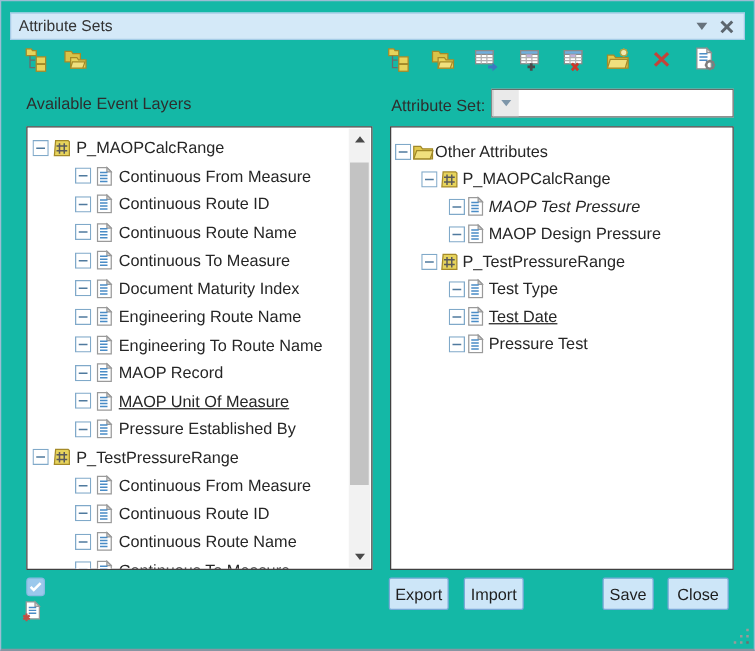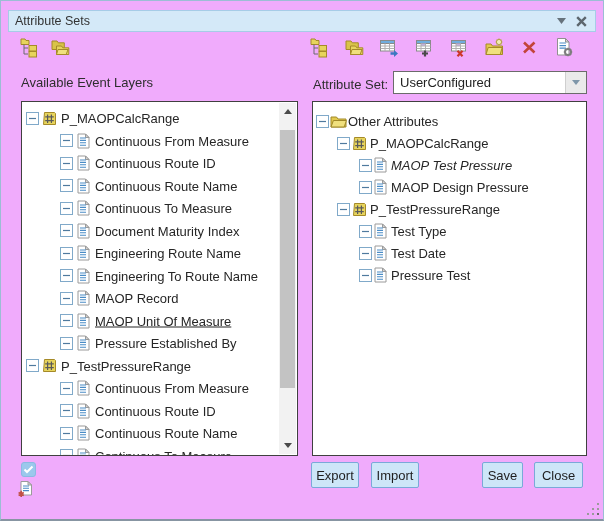--- a/index.html
+++ b/index.html
@@ -1,18 +1,18 @@
 <!DOCTYPE html>
 <html><head>
 <meta charset="utf-8">
 <style>
   * { margin:0; padding:0; box-sizing:border-box; }
   html,body { width:604px; height:521px; font-family:"Liberation Sans", sans-serif; background:#fff; }
   .window {
-    position:relative; width:604px; height:521px; background:#f0abfc;
+    position:relative; width:604px; height:521px; background:#14b8a6;
     border:1px solid #9cbdd4; border-bottom:2px solid #8795a2; overflow:hidden;
   }
   .titlebar {
     position:absolute; left:7px; top:9px; right:7px; height:22px;
     background:#d4e9f8; border:1px solid #a6cce7; display:flex; align-items:center;
   }
   .titlebar-title { font-size:12.5px; color:#333; padding-left:6px; }
   .titlebar-controls { margin-left:auto; display:flex; align-items:center; gap:10px; padding-right:8px; }
   .tb-collapse { width:9px; height:6px; }
   .tb-close { width:11px; height:11px; }
@@ -142,21 +142,20 @@
           <path d="M5.5 6 h6.5 M5.5 8.6 h6.5 M5.5 11.2 h6.5" stroke="#4a8cc6" stroke-width="1.2"></path>
           <circle cx="14" cy="15" r="3" fill="none" stroke="#7e7e7e" stroke-width="2"></circle>
           <path d="M14 10.8 v1.4 M14 17.8 v1.4 M9.8 15 h1.4 M16.8 15 h1.4 M11 12 l1 1 M16 17 l1 1 M17 12 l-1 1 M12 17 l-1 1" stroke="#7e7e7e" stroke-width="1.4"></path>
         </svg></span>
     </div>
 
   <div class="section-label" id="label-left">Available Event Layers</div>
   <div class="section-label" id="label-right">Attribute Set:</div>
 
   <div class="combo">
-    <div class="combo-value">UserConfigured</div>
     <div class="combo-btn">
       <span class="combo-arrow"></span>
     </div>
   </div>
 
   <div class="panel" id="panel-left">
     <div id="tree-left" style="position: relative;">
         <div class="tree-row" style="top: 5px; left: 0px; height: 22.5px;">
           <span class="glyph" style="position: absolute; left: 4px;"><svg width="13" height="13" viewBox="0 0 13 13">
               <rect x="0.5" y="0.5" width="12" height="12" fill="#fff" stroke="#80a9c9"></rect>
@@ -433,21 +432,21 @@
         <div class="tree-row" style="top: 140px; left: 0px; height: 22px;">
           <span class="glyph" style="position: absolute; left: 46px;"><svg width="13" height="13" viewBox="0 0 13 13">
               <rect x="0.5" y="0.5" width="12" height="12" fill="#fff" stroke="#80a9c9"></rect>
               <path d="M3 6.5 h7" stroke="#4f7a9e" stroke-width="1.2"></path>
             </svg></span>
           <span class="glyph" style="position: absolute; left: 61px;"><svg width="13" height="16" viewBox="0 0 13 16">
               <path d="M1 1 h7.5 l3.5 3.5 v10.5 h-11 z" fill="#fff" stroke="#9a9a9a"></path>
               <path d="M8.5 1 l3.5 3.5 h-3.5 z" fill="#d6d6d6" stroke="#9a9a9a"></path>
               <path d="M3 5 h6 M3 7.4 h6 M3 9.8 h6 M3 12.2 h6" stroke="#4a8cc6" stroke-width="1.1"></path>
             </svg></span>
-          <span class="label" style="position: absolute; left: 78px; top: 50%; transform: translateY(-50%);">Test Date</span>
+          <span class="label" style="position: absolute; left: 78px; top: 50%; transform: translateY(-50%); text-decoration: underline;">Test Date</span>
         </div>
         <div class="tree-row" style="top: 162px; left: 0px; height: 22px;">
           <span class="glyph" style="position: absolute; left: 46px;"><svg width="13" height="13" viewBox="0 0 13 13">
               <rect x="0.5" y="0.5" width="12" height="12" fill="#fff" stroke="#80a9c9"></rect>
               <path d="M3 6.5 h7" stroke="#4f7a9e" stroke-width="1.2"></path>
             </svg></span>
           <span class="glyph" style="position: absolute; left: 61px;"><svg width="13" height="16" viewBox="0 0 13 16">
               <path d="M1 1 h7.5 l3.5 3.5 v10.5 h-11 z" fill="#fff" stroke="#9a9a9a"></path>
               <path d="M8.5 1 l3.5 3.5 h-3.5 z" fill="#d6d6d6" stroke="#9a9a9a"></path>
               <path d="M3 5 h6 M3 7.4 h6 M3 9.8 h6 M3 12.2 h6" stroke="#4a8cc6" stroke-width="1.1"></path>

